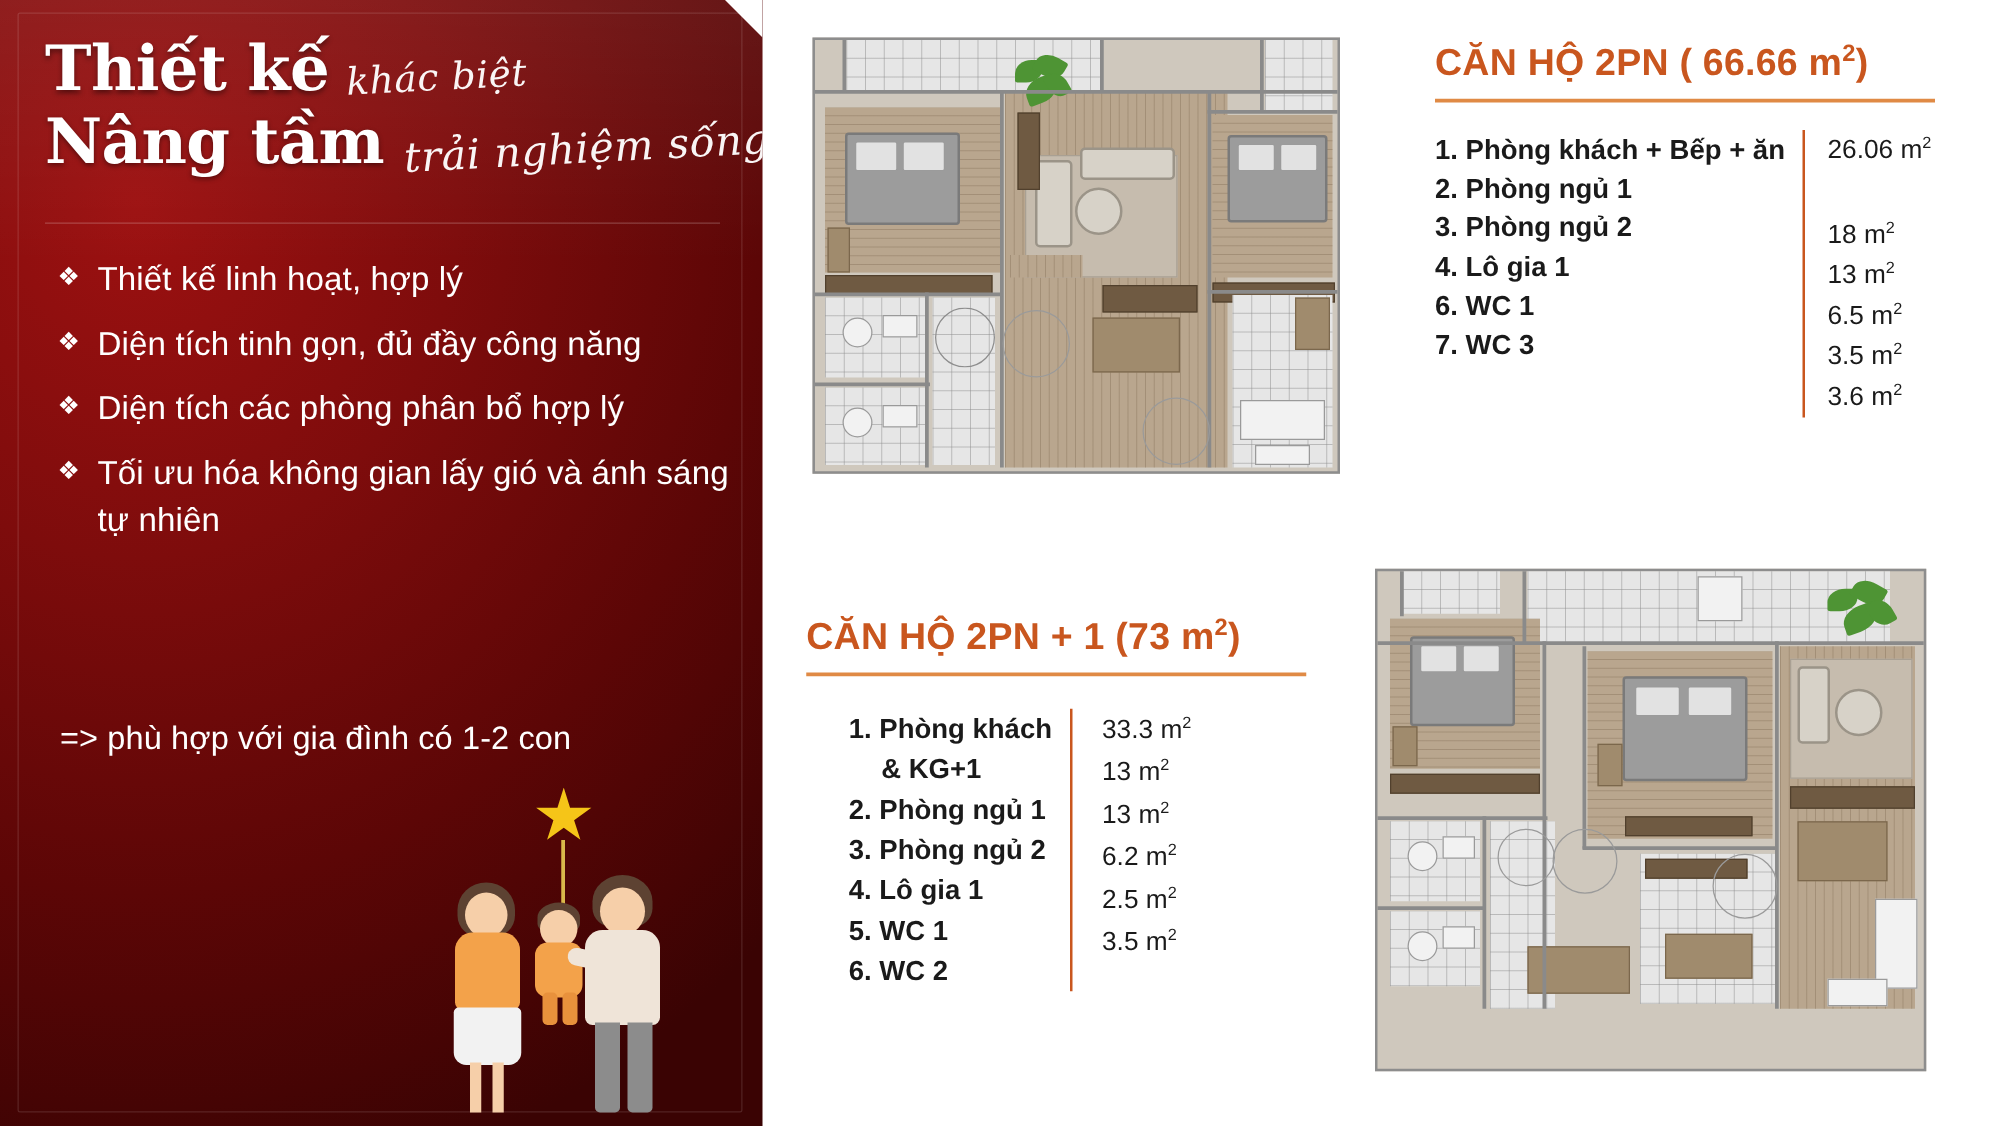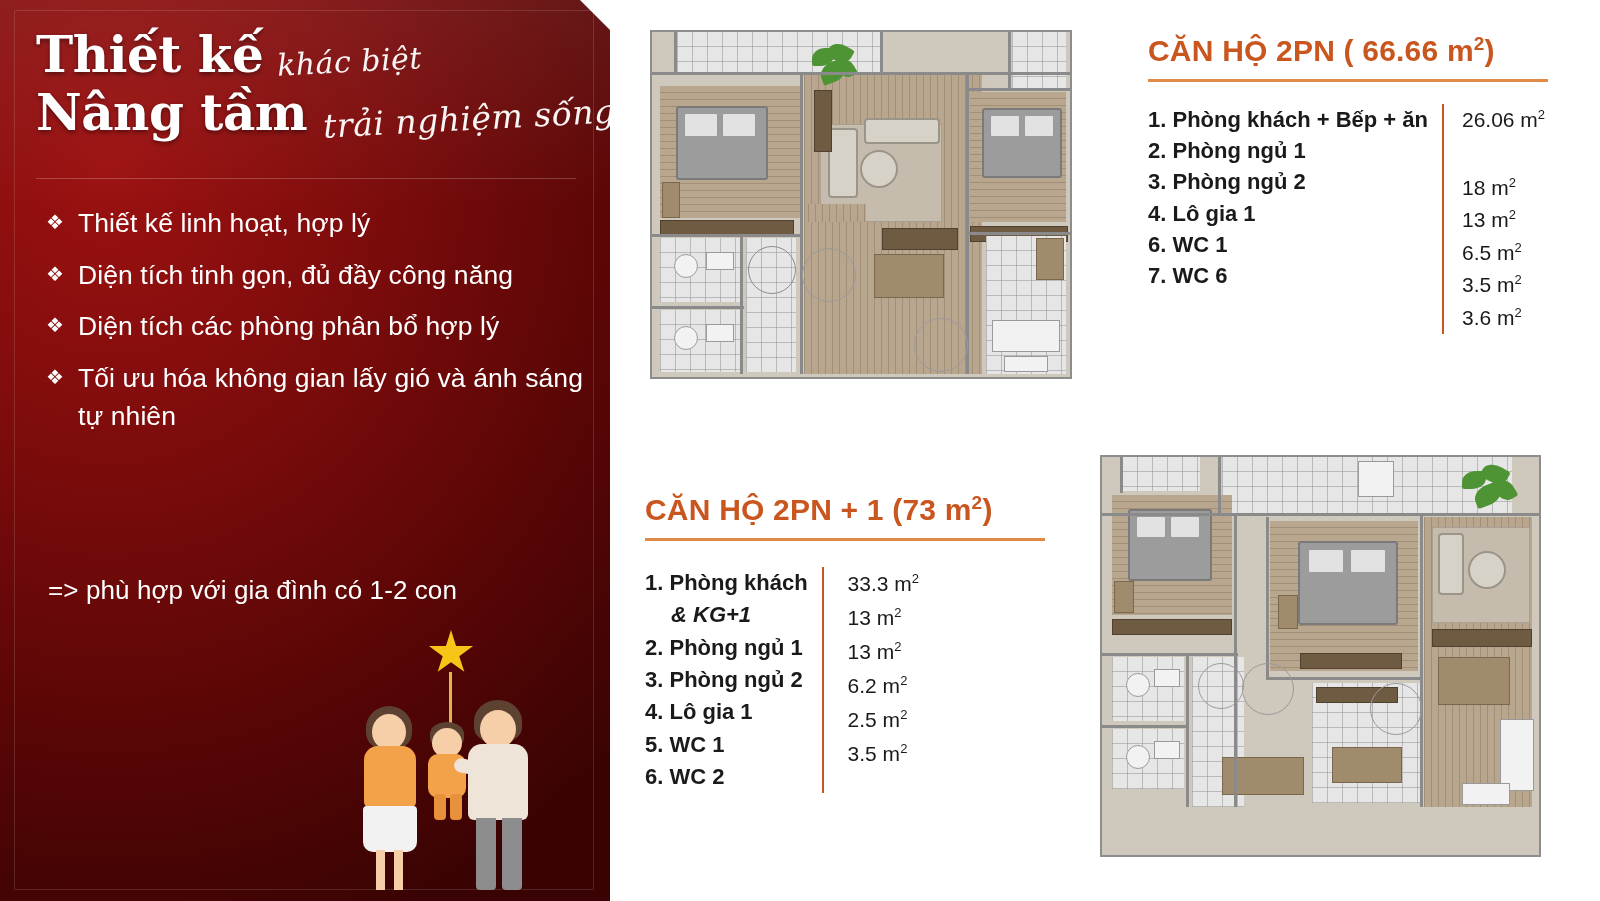--- a/index.html
+++ b/index.html
@@ -228,25 +228,25 @@
   }
   .spec-values .sup, .spec-names .sup { font-size: 13px; vertical-align: super; }
 
   
   .block2 {
     position: absolute;
     left: 645px;
     top: 492px;
     width: 400px;
   }
-  .block2 .spec-table { margin-top: 26px; }
+  .block2 .spec-table { margin-top: 26px; margin-left: 34px; }
   .block2 .spec-names { font-size: 22px; line-height: 1.47; }
   .block2 .spec-values { font-size: 21px; line-height: 1.62; padding-left: 2px; }
   .block2 .spec-divider { margin-right: 22px; }
-  .num-indent { padding-left: 26px; font-style: italic; }
+  .num-indent { padding-left: 26px; }
 
   
   .plan { position: absolute; background: #ffffff; }
   .plan-1 {
     left: 650px; top: 30px;
     width: 418px; height: 345px;
     border: 2px solid #8d8d8d;
     background: #cfc8bd;
   }
   .plan-2 {
@@ -507,21 +507,21 @@
   </div>
   <div class="title-rule"></div>
 
   <div class="spec-table">
     <div class="spec-names">
       <div>1. Phòng khách + Bếp + ăn</div>
       <div>2. Phòng ngủ 1</div>
       <div>3. Phòng ngủ 2</div>
       <div>4. Lô gia 1</div>
       <div>6. WC 1</div>
-      <div>7. WC 6</div>
+      <div>7. WC 3</div>
     </div>
     <div class="spec-divider"></div>
     <div class="spec-values">
       <div><span>26.06 m</span><span class="sup">2</span></div>
       <div style="height:35px;"></div>
       <div><span>18 m</span><span class="sup">2</span></div>
       <div><span>13 m</span><span class="sup">2</span></div>
       <div><span>6.5 m</span><span class="sup">2</span></div>
       <div><span>3.5 m</span><span class="sup">2</span></div>
       <div><span>3.6 m</span><span class="sup">2</span></div>

